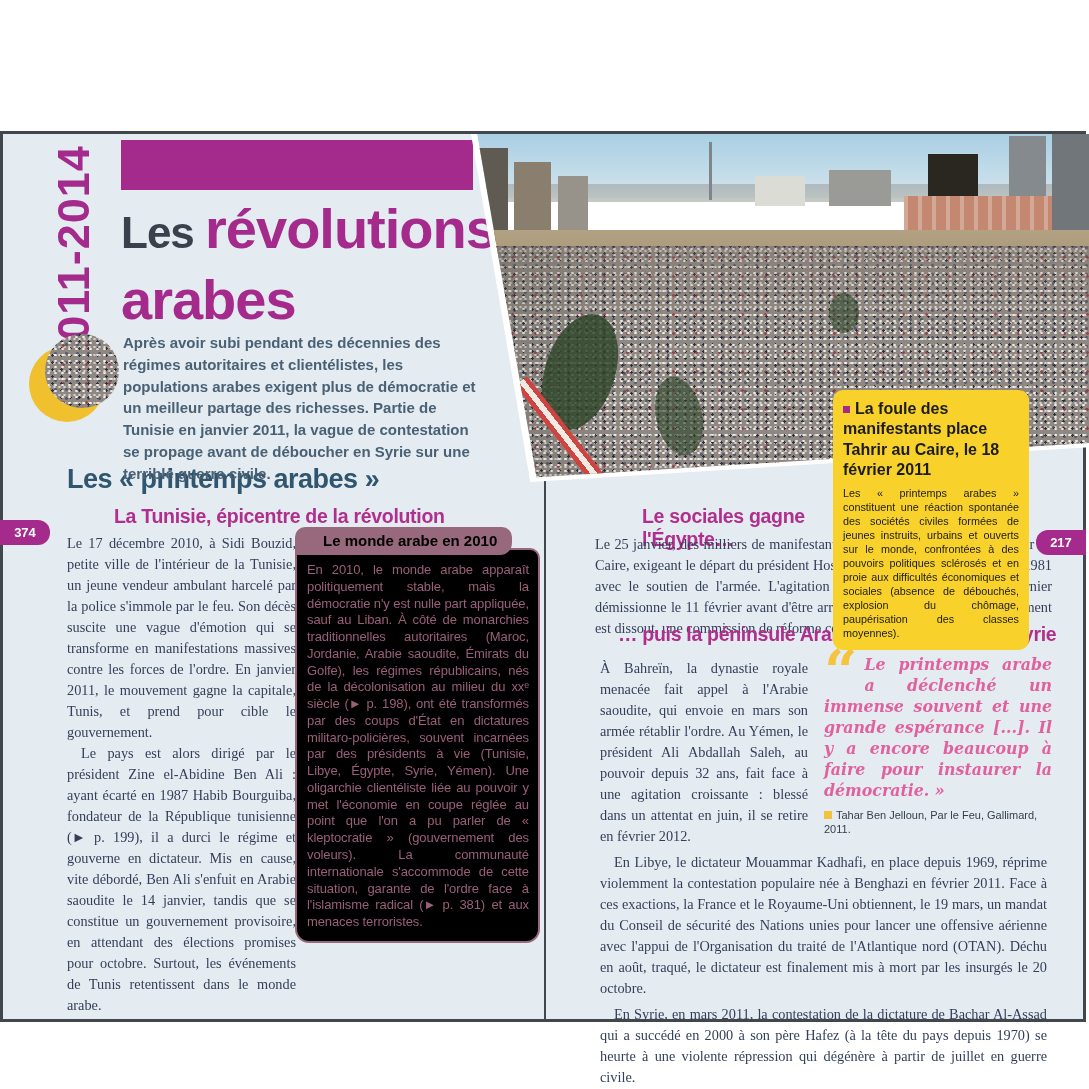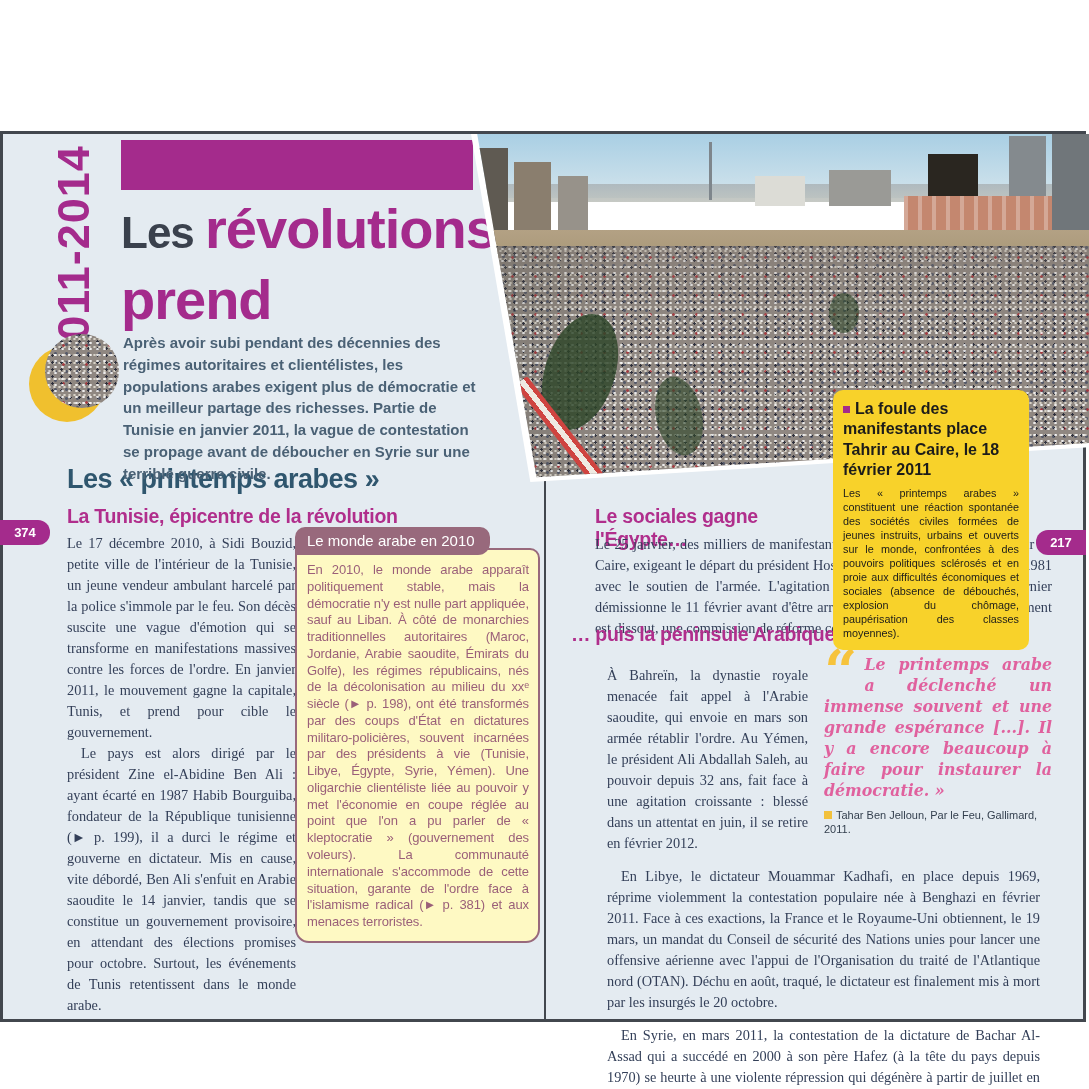--- a/index.html
+++ b/index.html
@@ -44,33 +44,33 @@
   .chapter-title{position:absolute;left:118px;top:66px;line-height:57px;
                  font-weight:bold;letter-spacing:-1px;z-index:2;}
   .chapter-title .les{color:#3a414d;font-size:44px;margin-top:13px;}
   .chapter-title .big{color:var(--magenta);font-size:56px;}
   .intro{position:absolute;left:120px;top:198px;width:366px;
          font-size:15px;font-weight:bold;color:var(--intro-text);line-height:1.45;z-index:2;}
 
   
   .section-title{position:absolute;left:64px;top:330px;font-size:27px;font-weight:bold;
                  color:var(--heading-blue);letter-spacing:-0.5px;}
-  .sub-title{font-size:19.5px;font-weight:bold;color:#b02e8c;letter-spacing:-0.3px;}
+  .sub-title{font-size:19.5px;font-weight:bold;color:#b02e8c;letter-spacing:-0.3px;margin-left:47px;}
   .sub1{position:absolute;left:64px;top:371px;}
   .col-left{position:absolute;left:64px;top:399px;width:229px;
             font-family:"Liberation Serif",serif;font-size:14.3px;line-height:1.47;
             color:var(--body-text);text-align:justify;}
   .col-left p{margin:0;}
   .col-left p.indent{text-indent:14px;}
 
   .sidebar{position:absolute;left:292px;top:393px;width:245px;}
-  .sidebar-head{display:inline-block;background:var(--mauve);color:#ffffff;
-                font-size:15px;font-weight:normal;padding:5px 15px 6px 12px;
+  .sidebar-head{display:inline-block;background:var(--mauve);color:#000000;
+                font-size:15px;font-weight:bold;padding:5px 15px 6px 28px;
                 border-radius:10px 10px 12px 0;position:relative;z-index:2;}
-  .sidebar-box{background:#fef9c3;border:2px solid var(--mauve);border-radius:0 10px 14px 14px;
+  .sidebar-box{background:#000000;border:2px solid var(--mauve);border-radius:0 10px 14px 14px;
                margin-top:-7px;padding:12px 9px 10px 10px;position:relative;z-index:1;
                color:var(--mauve-text);font-size:13px;line-height:1.29;text-align:justify;
                letter-spacing:-0.1px;}
 
   
   .photo-backing{position:absolute;left:468px;top:0;width:618px;height:348px;z-index:2;
                  background:#ffffff;
                  clip-path:polygon(0% 0%, 100% 0%, 100% 90%, 9.6% 100%);}
   .photo{position:absolute;left:0;top:0;width:100%;height:100%;overflow:hidden;
          clip-path:polygon(1% 0%, 100% 0%, 100% 88.8%, 10.6% 98.6%);}
@@ -102,21 +102,21 @@
 
   
   .h-egypt{position:absolute;left:592px;top:371px;width:230px;}
   .para-egypt{position:absolute;left:592px;top:400px;width:457px;
               font-family:"Liberation Serif",serif;font-size:14.3px;line-height:1.47;
               color:var(--body-text);text-align:justify;margin:0;}
   .h-peninsula{position:absolute;left:568px;top:489px;width:460px;}
   .flow{position:absolute;left:592px;top:519px;width:457px;
         font-family:"Liberation Serif",serif;font-size:14.3px;line-height:1.47;
         color:var(--body-text);text-align:justify;}
-  .flow p{margin:12px;}
+  .flow p{margin:5px;}
   .flow p.indent{text-indent:14px;}
 
   .quote-box{float:right;width:228px;margin:2px 0 4px 16px;}
   .quote-mark{float:left;font-family:"DejaVu Serif",serif;font-weight:bold;
               font-size:58px;line-height:34px;color:var(--quote-yellow);margin-right:7px;}
   .quote-text{font-family:"DejaVu Serif",serif;font-style:italic;font-weight:bold;
               font-size:15.8px;line-height:1.17;color:var(--quote-pink);text-align:left;}
   .quote-src{margin-top:7px;font-family:"Liberation Sans",sans-serif;font-size:11px;
              line-height:1.25;color:#333f4e;text-align:left;}
   .quote-sq{display:inline-block;width:8px;height:8px;background:#f2c13d;margin-right:4px;}
@@ -134,21 +134,21 @@
 <div class="stage">
   <div class="spread">
     <div class="gutter"></div>
 
     <div class="topbar"></div>
     <div class="years">2011-2014</div>
     <div class="emblem-moon"></div>
     <div class="emblem-photo crowd-tex"></div>
     <div class="chapter-title">
       <span class="les">Les </span><span class="big">révolutions</span><br>
-      <span class="big">prend</span>
+      <span class="big">arabes</span>
     </div>
     <div class="intro">Après avoir subi pendant des décennies des régimes autoritaires et clientélistes, les populations arabes exigent plus de démocratie et un meilleur partage des richesses. Partie de Tunisie en janvier 2011, la vague de contestation se propage avant de déboucher en Syrie sur une terrible guerre civile.</div>
 
     <div class="section-title">Les « printemps arabes »</div>
     <div class="sub-title sub1">La Tunisie, épicentre de la révolution</div>
     <div class="col-left">
       <p>Le 17 décembre 2010, à Sidi Bouzid, petite ville de l'intérieur de la Tunisie, un jeune vendeur ambulant harcelé par la police s'immole par le feu. Son décès suscite une vague d'émotion qui se transforme en manifestations massives contre les forces de l'ordre. En janvier 2011, le mouvement gagne la capitale, Tunis, et prend pour cible le gouvernement.</p>
       <p class="indent">Le pays est alors dirigé par le président Zine el-Abidine Ben Ali : ayant écarté en 1987 Habib Bourguiba, fondateur de la République tunisienne (► p. 199), il a durci le régime et gouverne en dictateur. Mis en cause, vite débordé, Ben Ali s'enfuit en Arabie saoudite le 14 janvier, tandis que se constitue un gouvernement provisoire, en attendant des élections promises pour octobre. Surtout, les événements de Tunis retentissent dans le monde arabe.</p>
     </div>
 

